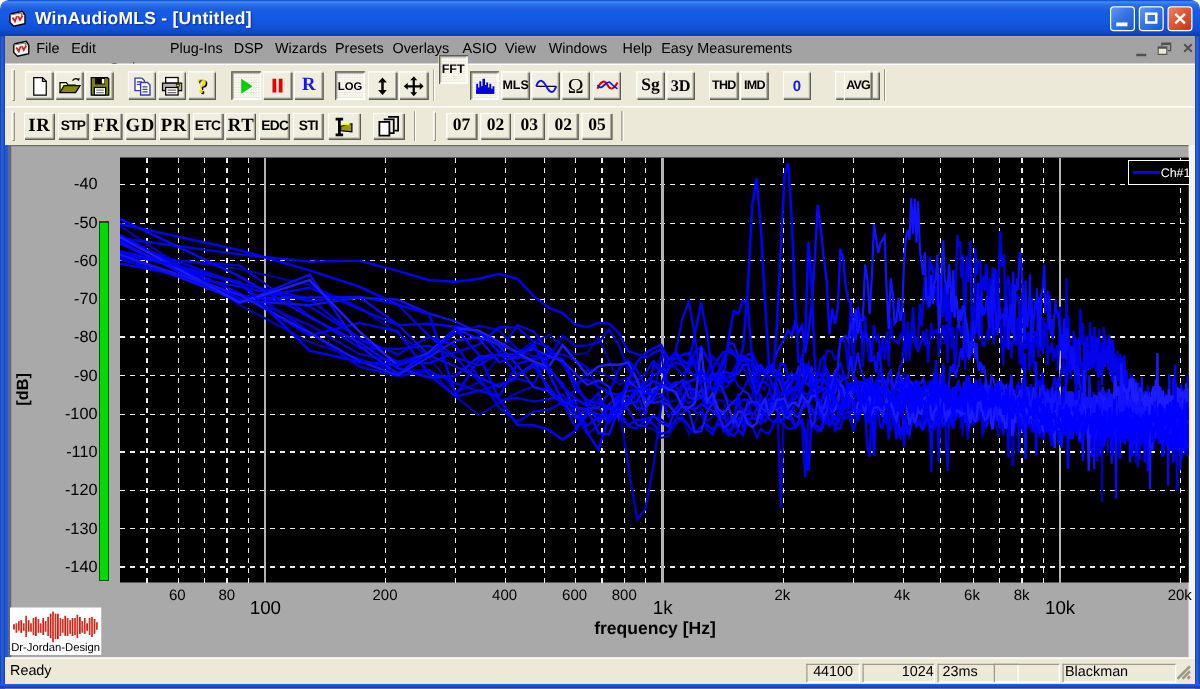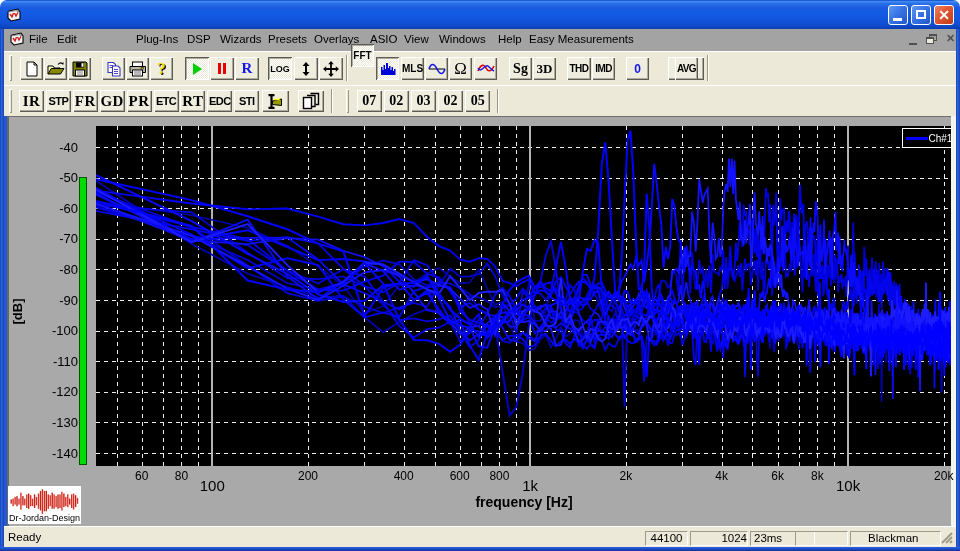--- a/index.html
+++ b/index.html
@@ -43,20 +43,21 @@
 <div id="frame">
 <div style="position:absolute;left:0;top:28px;width:4px;height:523px;background:linear-gradient(to right,#1941a5,#2a63e8 40%,#1941a5)"></div>
 <div style="position:absolute;right:0;top:28px;width:4px;height:523px;background:linear-gradient(to right,#1941a5,#2a63e8 40%,#1941a5)"></div>
 <div style="position:absolute;left:0;bottom:0;width:960px;height:4px;background:linear-gradient(to bottom,#2a63e8,#12339a)"></div>
 <div id="title">
   <span class="ico"><svg width="16" height="16" viewBox="0 0 16 16" style="">
           <path d="M3 4 L12 2 L14 5 L14 12 L5 14 L2 11 L2 5 Z" fill="#f4f4f4" stroke="#000" stroke-width="1.1"></path>
           <path d="M2 5 L11 3.5 L13.5 5.2 M11 3.5 L11.5 6" fill="none" stroke="#777" stroke-width=".8"></path>
           <path d="M4 7 L6 10 L7.5 6 M8.5 6 L10 9 L12 5.5" fill="none" stroke="#d42020" stroke-width="1.4"></path>
         </svg></span>
+  <span class="txt">WinAudioMLS - [Untitled]</span>
   <div class="cap" style="left:888px">
         <span style="position:absolute;left:4px;bottom:3px;width:9px;height:3px;background:#fff"></span>
       </div>
   <div class="cap" style="left:911px">
         <span style="position:absolute;left:4px;top:4px;width:10px;height:9px;border:2px solid #fff"></span>
       </div>
   <div class="cap close" style="left:934px"><span style="font:bold 14px 'Liberation Sans';line-height:19px">✕</span></div>
 </div>
 <div id="menubar">
   <span class="mico"><svg width="16" height="16" viewBox="0 0 16 16" style="">
@@ -403,21 +404,21 @@
       <rect x="74.9" y="495.2" width="1.4" height="11.9" fill="#bb2418"></rect>
       <rect x="76.8" y="497.8" width="1.4" height="6.0" fill="#dd2d20"></rect>
       <text x="9" y="521" class="logot">Dr-Jordan-Design</text>
 </svg>
 <div id="sbar">
       <span class="ready">Ready</span>
       <div class="sfield" style="left:641px;width:43px;text-align:center">44100</div>
       <div class="sfield" style="left:686px;width:58px;text-align:right">1024</div>
       <div class="sfield" style="left:746px;width:65px;padding-left:3px;text-align:left">23ms</div>
       <div class="sfield" style="left:791px;width:53px;padding-left:3px;text-align:left"></div>
-      <div class="sfield" style="left:846px;width:91px;padding-left:17px;text-align:left">Blackman</div>
+      <div class="sfield" style="left:846px;width:91px;padding-left:1px;text-align:left">Blackman</div>
 <svg width="14" height="14" style="position:absolute;right:2px;bottom:2px">
         <g stroke="#9d9a8b" stroke-width="2">
           <line x1="12" y1="2" x2="2" y2="12"></line>
           <line x1="12" y1="6" x2="6" y2="12"></line>
           <line x1="12" y1="10" x2="10" y2="12"></line>
         </g>
       </svg>
 </div>
 </div>
 </body></html>

